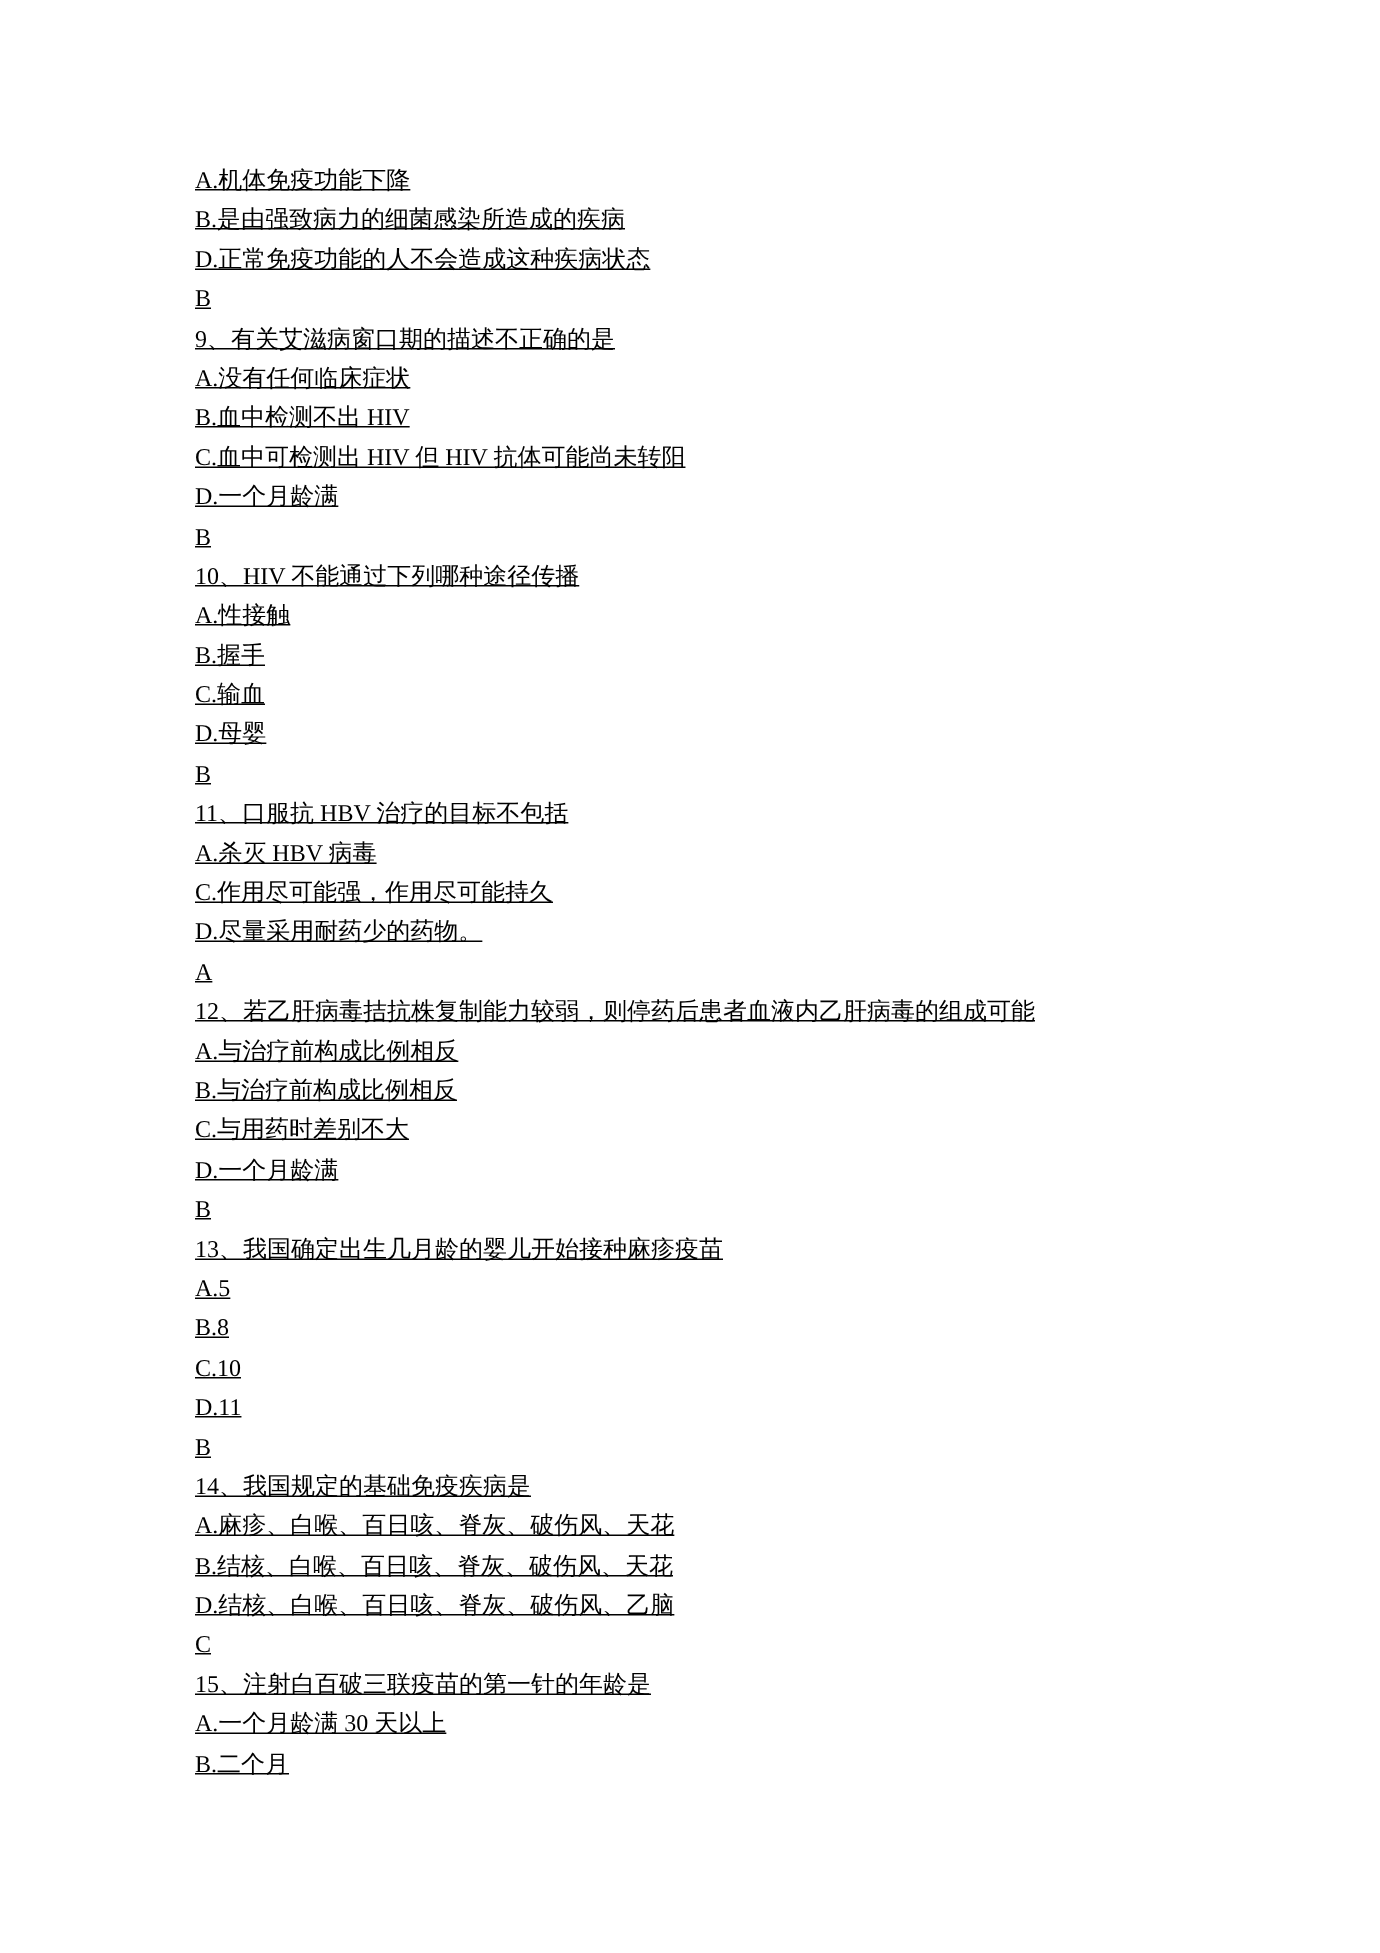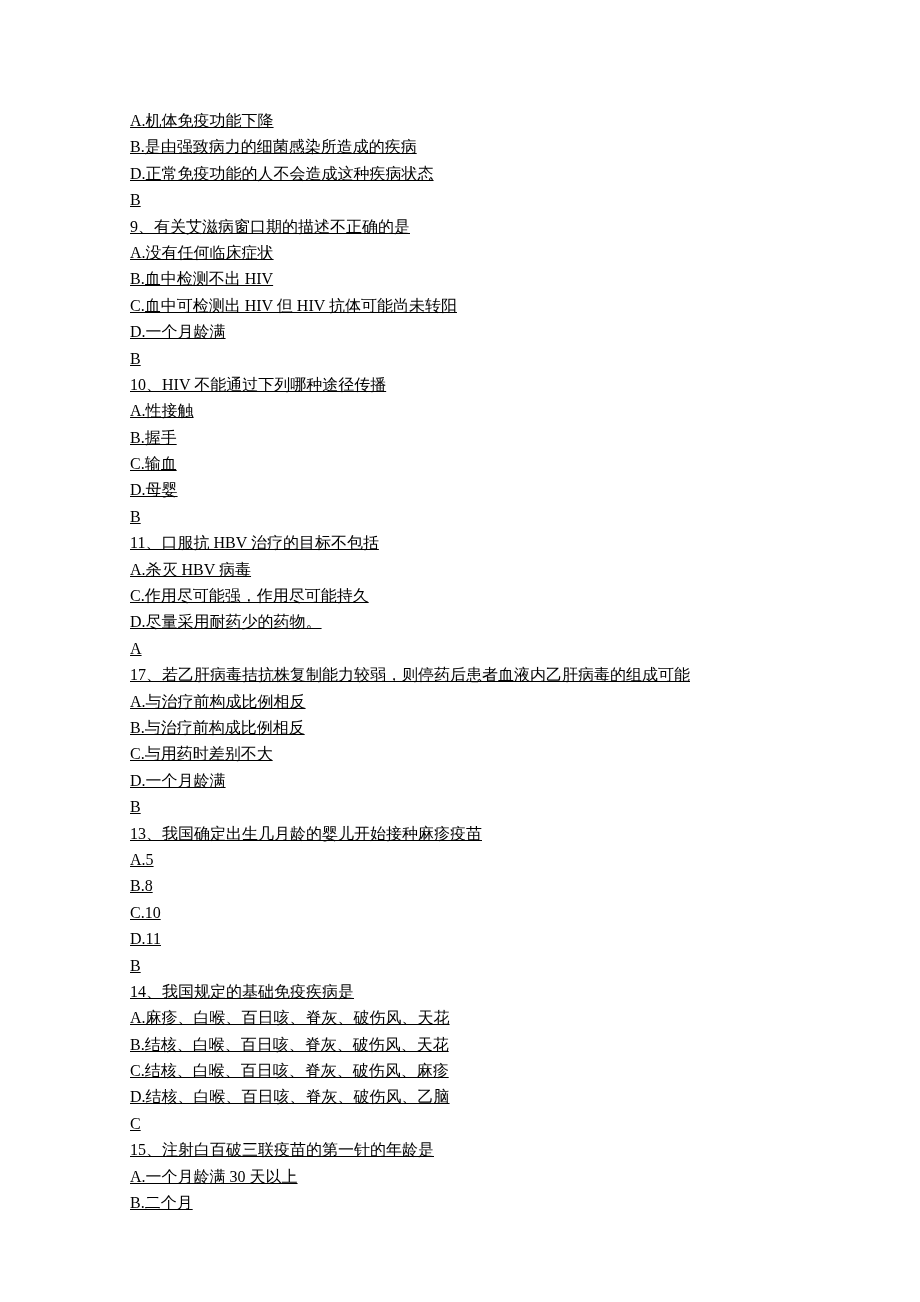--- a/index.html
+++ b/index.html
@@ -41,35 +41,34 @@
       <div class="line">A.性接触</div>
       <div class="line">B.握手</div>
       <div class="line">C.输血</div>
       <div class="line">D.母婴</div>
       <div class="line">B</div>
       <div class="line">11、口服抗 HBV 治疗的目标不包括</div>
       <div class="line">A.杀灭 HBV 病毒</div>
       <div class="line">C.作用尽可能强，作用尽可能持久</div>
       <div class="line">D.尽量采用耐药少的药物。</div>
       <div class="line">A</div>
-      <div class="line">17、若乙肝病毒拮抗株复制能力较弱，则停药后患者血液内乙肝病毒的组成可能</div>
+      <div class="line">12、若乙肝病毒拮抗株复制能力较弱，则停药后患者血液内乙肝病毒的组成可能</div>
       <div class="line">A.与治疗前构成比例相反</div>
       <div class="line">B.与治疗前构成比例相反</div>
       <div class="line">C.与用药时差别不大</div>
       <div class="line">D.一个月龄满</div>
       <div class="line">B</div>
       <div class="line">13、我国确定出生几月龄的婴儿开始接种麻疹疫苗</div>
       <div class="line">A.5</div>
       <div class="line">B.8</div>
       <div class="line">C.10</div>
       <div class="line">D.11</div>
       <div class="line">B</div>
       <div class="line">14、我国规定的基础免疫疾病是</div>
       <div class="line">A.麻疹、白喉、百日咳、脊灰、破伤风、天花</div>
       <div class="line">B.结核、白喉、百日咳、脊灰、破伤风、天花</div>
-      <div class="line">C.结核、白喉、百日咳、脊灰、破伤风、麻疹</div>
       <div class="line">D.结核、白喉、百日咳、脊灰、破伤风、乙脑</div>
       <div class="line">C</div>
       <div class="line">15、注射白百破三联疫苗的第一针的年龄是</div>
       <div class="line">A.一个月龄满 30 天以上</div>
       <div class="line">B.二个月</div>
     </div>
 </div>
 
 </body></html>

